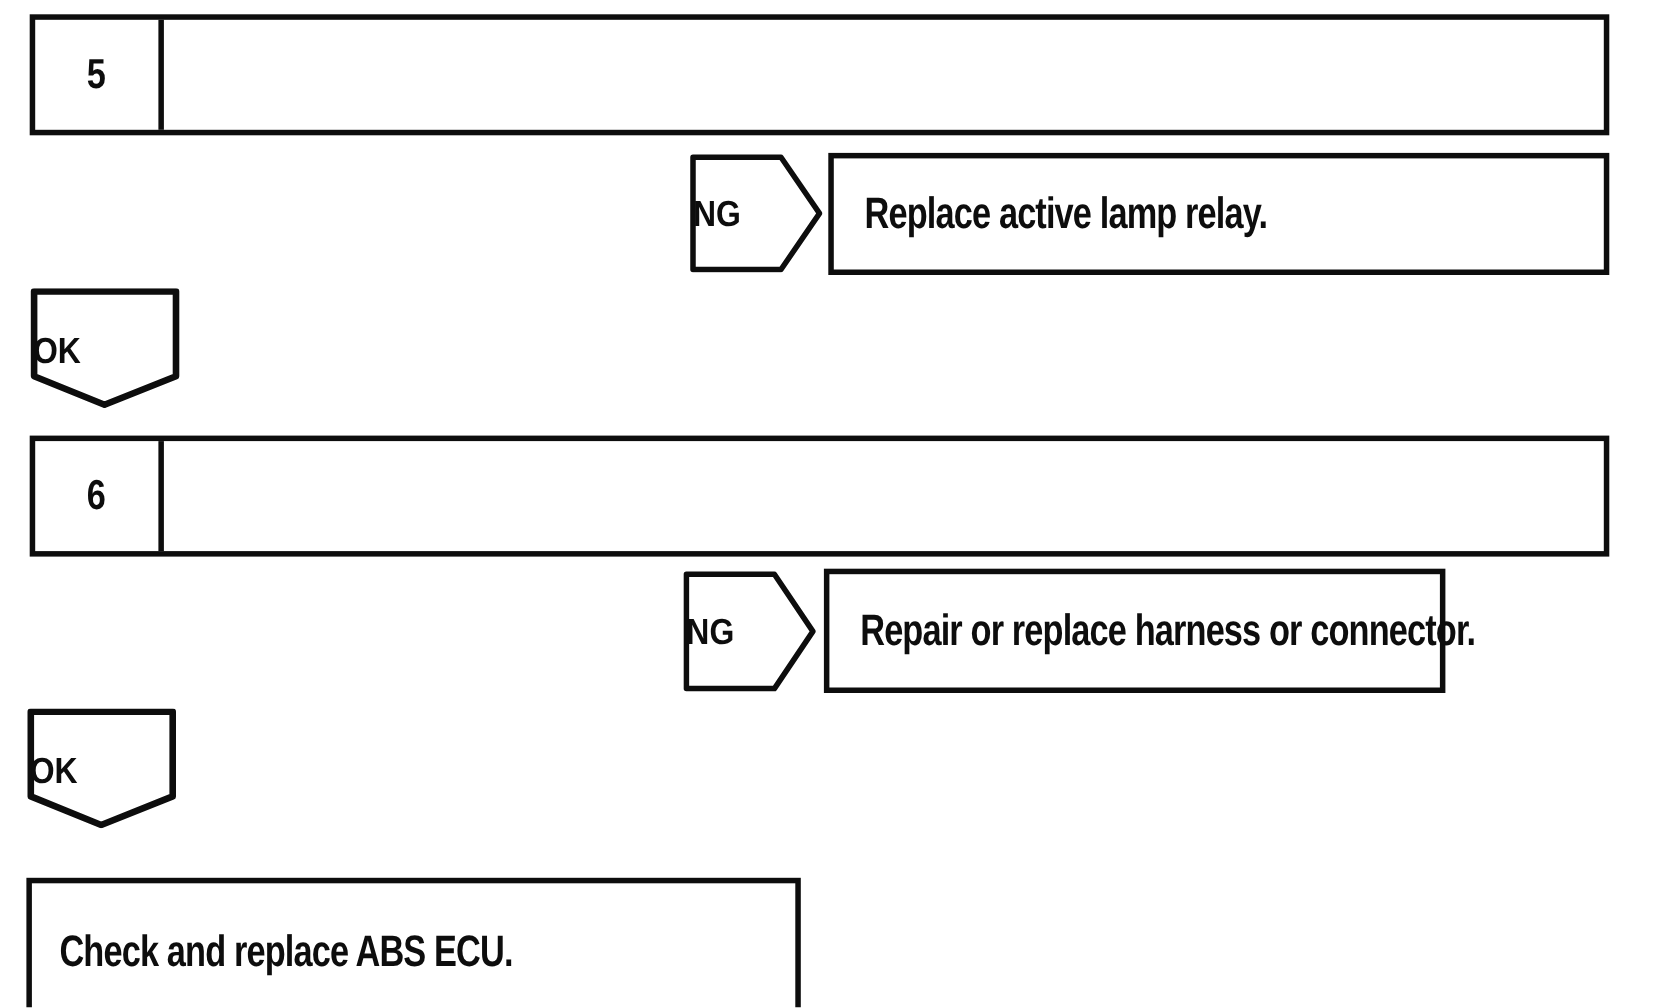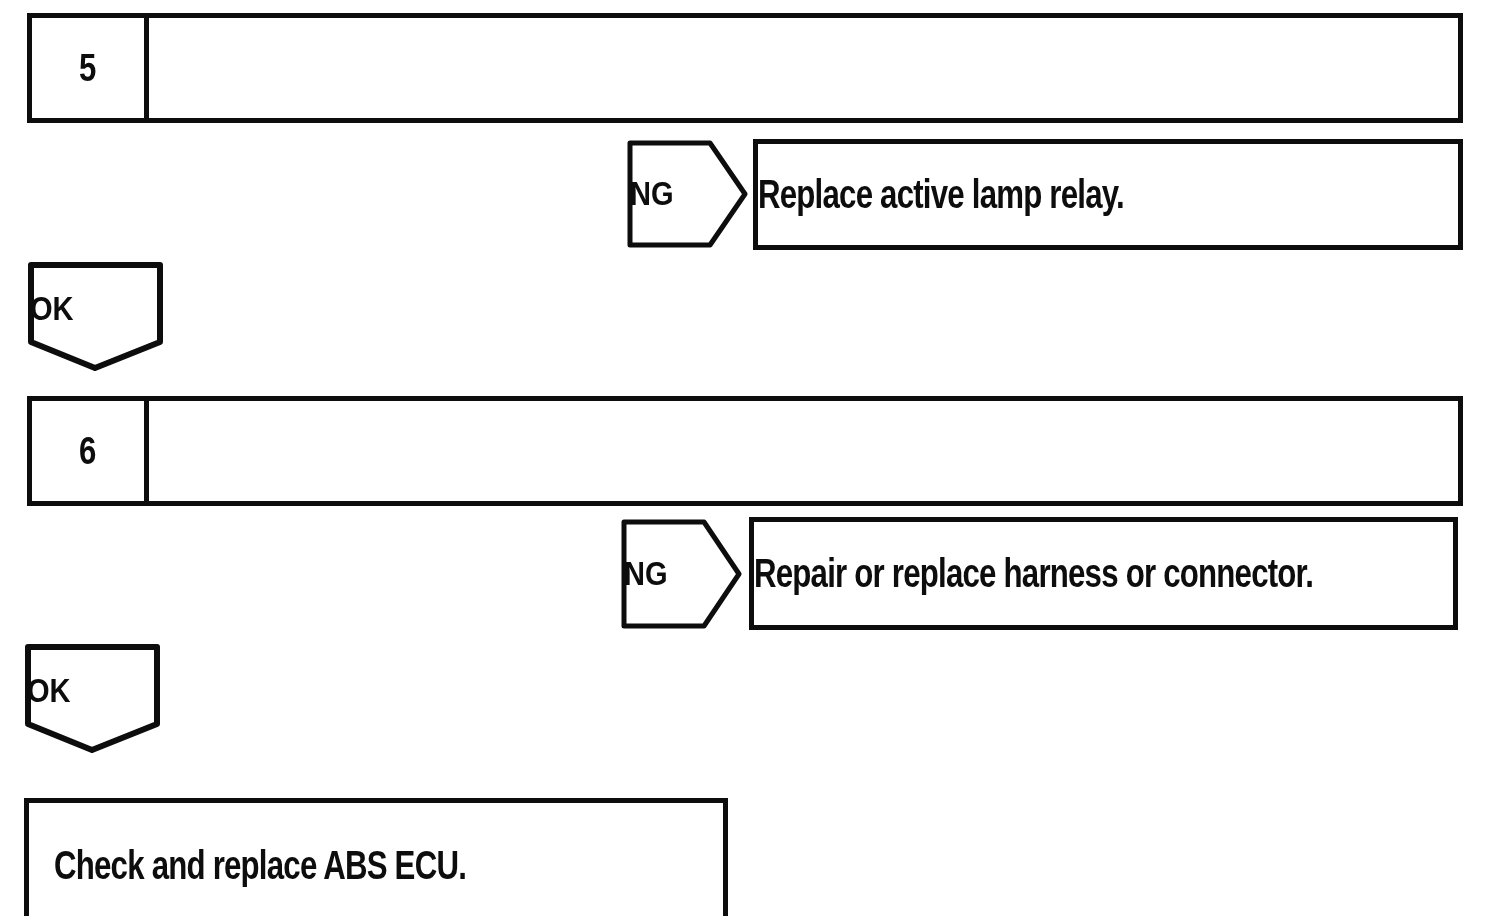--- a/index.html
+++ b/index.html
@@ -38,21 +38,21 @@
     justify-content: center;
     flex: 0 0 auto;
   }
   .instr-cell {
     flex: 1 1 auto;
     display: flex;
     align-items: center;
     padding-left: 13px;
     overflow: hidden;
   }
-  .action-box { padding-left: 0; }
+  .action-box { padding-left: 28px; }
 
   
   .t-big {
     font-size: 40px;
     font-weight: bold;
     letter-spacing: -1px;
     white-space: nowrap;
     display: inline-block;
     transform: scaleX(0.78);
     transform-origin: left center;
@@ -76,21 +76,21 @@
   
   .penta { position: absolute; }
   .penta svg { position: absolute; left: 0; top: 0; width: 100%; height: 100%; }
   .penta .lbl {
     position: absolute;
     display: flex;
     align-items: center;
     justify-content: flex-start;
   }
   .ng-lbl { left: 0; top: 0; width: 78%; height: 100%; }
-  .ok-lbl { left: 0; top: 6px; width: 100%; height: 76%; }
+  .ok-lbl { left: 0; top: 16px; width: 100%; height: 76%; }
 </style>
 </head>
 <body>
 
 <div class="canvas">
 
   <div class="abs box step-box" style="top:13px;">
     <div class="num-cell">
       <span class="t-num">5</span>
     </div>
@@ -126,21 +126,21 @@
 
   <div class="penta" style="left:621px; top:519px; width:121px; height:110px;">
     <svg viewBox="0 0 121 110" aria-hidden="true">
       <polygon points="3,3 83,3 118,55 83,107 3,107" fill="#ffffff" stroke="#0d0d0d" stroke-width="5" stroke-linejoin="round"></polygon>
     </svg>
     <div class="lbl ng-lbl">
       <span class="t-tag">NG</span>
     </div>
   </div>
 
-  <div class="abs box action-box" style="left:749px; top:517px; width:709px; height:113px;">
+  <div class="abs box action-box" style="left:749px; top:517px; width:565px; height:113px;">
     <span class="t-big">Repair or replace harness or connector.</span>
   </div>
 
   <div class="penta" style="left:24px; top:644px; width:137px; height:109px;">
     <svg viewBox="0 0 137 109" aria-hidden="true">
       <polygon points="4,3 133,3 133,80 68,106 4,80" fill="#ffffff" stroke="#0d0d0d" stroke-width="6" stroke-linejoin="round"></polygon>
     </svg>
     <div class="lbl ok-lbl">
       <span class="t-tag">OK</span>
     </div>

